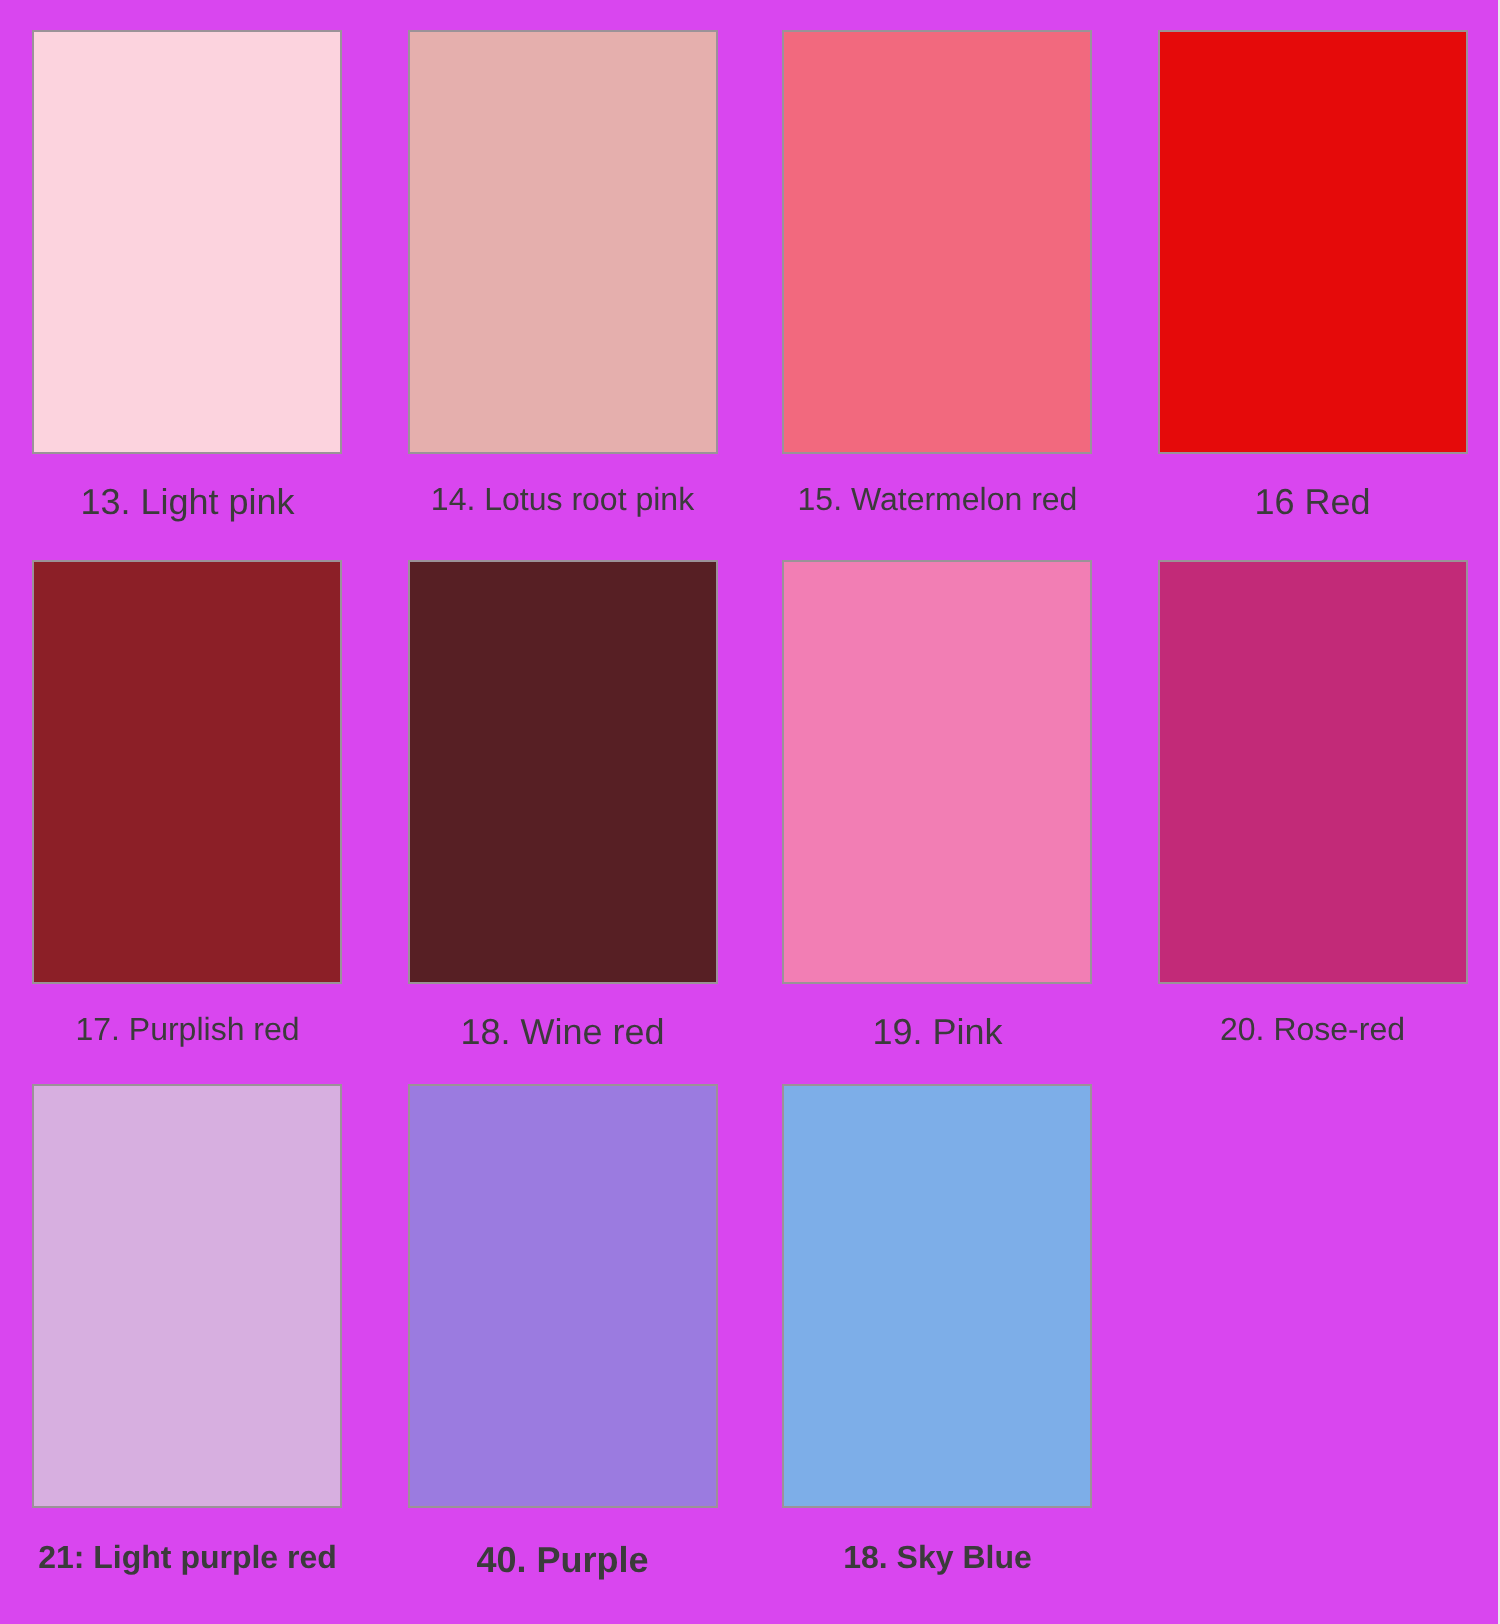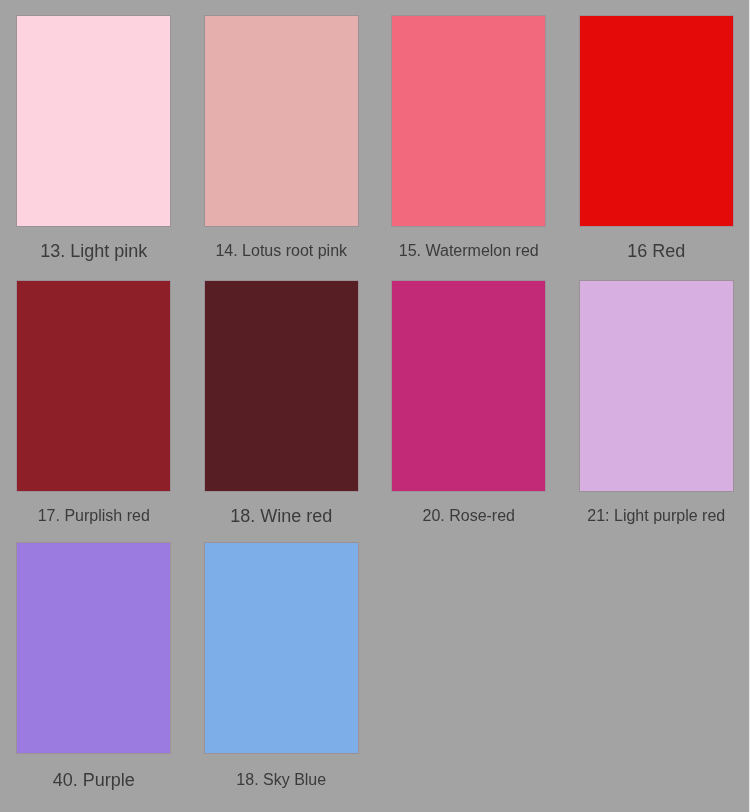--- a/index.html
+++ b/index.html
@@ -14,21 +14,21 @@
     height: 812px;
     font-family: "Liberation Sans", sans-serif;
     overflow: hidden;
     position: relative;
   }
 
   #chart-sheet {
     position: relative;
     width: 750px;
     height: 812px;
-    background: #a3a3a3;
+    background: #d946ef;
   }
 
   
   #sheet-right-rule {
     position: absolute;
     top: 0;
     right: 0;
     width: 1px;
     height: 812px;
     background: #e9e9ea;
@@ -69,20 +69,21 @@
   }
   .swatch-caption.size-lg { font-size: 18px; }
   .swatch-caption.size-sm { font-size: 16px; }
 
   
   .swatch-grid > .swatch-cell:nth-child(n+9) .swatch-chip {
     margin-top: 12px;
   }
   .swatch-grid > .swatch-cell:nth-child(n+9) .swatch-caption {
     margin-top: 16px;
+    font-weight: bold;
   }
 </style>
 </head>
 <body>
 
 <div id="chart-sheet">
 
   <div id="sheet-right-rule"></div>
 
   <div class="swatch-grid">
@@ -110,20 +111,24 @@
     <div class="swatch-cell">
       <div class="swatch-chip" style="background-color: rgb(140, 31, 39);"></div>
       <div class="swatch-caption size-sm">17. Purplish red</div>
     </div>
 
     <div class="swatch-cell">
       <div class="swatch-chip" style="background-color: rgb(87, 31, 36);"></div>
       <div class="swatch-caption size-lg">18. Wine red</div>
     </div>
 
+    <div class="swatch-cell">
+      <div class="swatch-chip" style="background-color: rgb(242, 126, 180);"></div>
+      <div class="swatch-caption size-lg">19. Pink</div>
+    </div>
 
     <div class="swatch-cell">
       <div class="swatch-chip" style="background-color: rgb(194, 42, 120);"></div>
       <div class="swatch-caption size-sm">20. Rose-red</div>
     </div>
 
     <div class="swatch-cell">
       <div class="swatch-chip" style="background-color: rgb(215, 175, 224);"></div>
       <div class="swatch-caption size-sm">21: Light purple red</div>
     </div>

